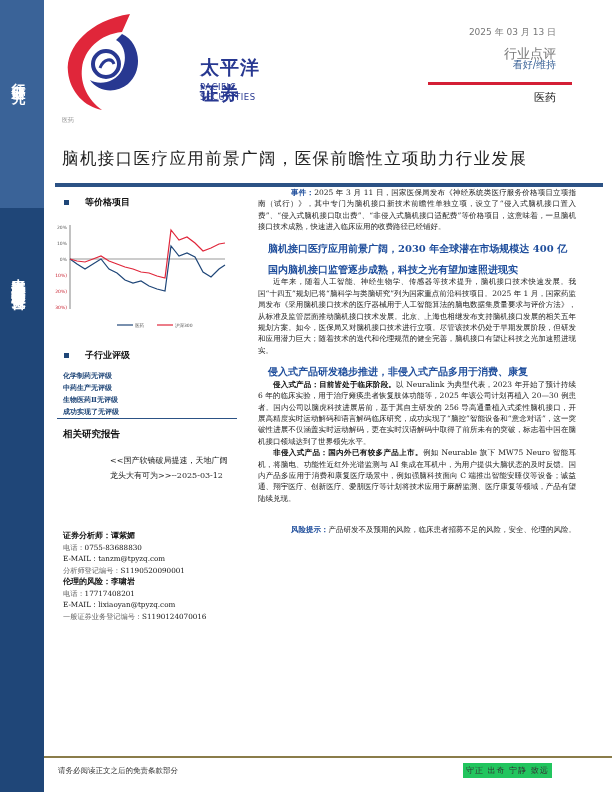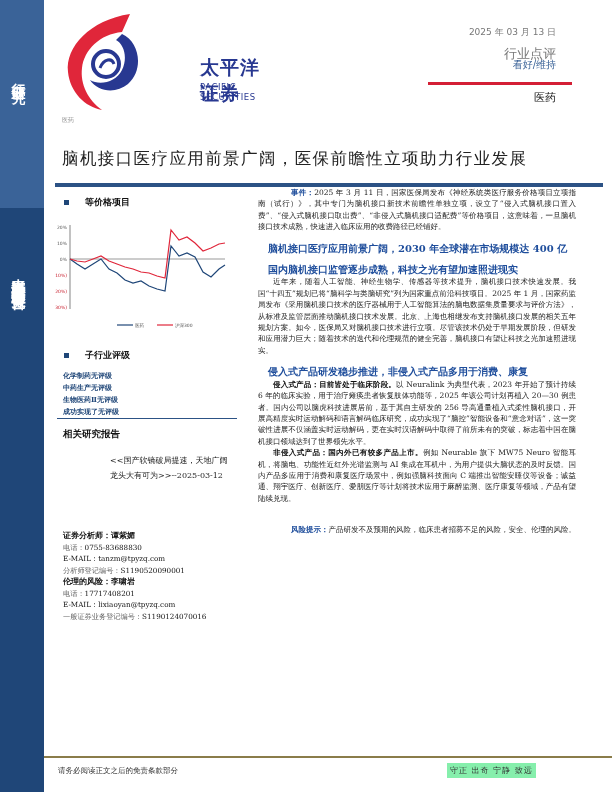--- a/index.html
+++ b/index.html
@@ -47,21 +47,21 @@
   .body-col { position: absolute; left: 258px; top: 187px; width: 318px; font-size: 7.5px; line-height: 11.4px; color: #222; text-align: justify; }
   .body-col p { margin: 0; }
   .body-col .indent { text-indent: 15px; }
   .body-col .subhead { font-weight: bold; color: #1f4e9c; font-size: 10px; margin-top: 10px; margin-bottom: 1px; padding-left: 10px; }
   .b-dark { font-weight: bold; color: #111; }
   .b-blue { font-weight: bold; color: #1f4e9c; margin-left: 18px; }
   .gap { height: 10px; }
 
   .footer-rule { position: absolute; left: 44px; top: 756px; width: 568px; height: 2px; background: #8a7c4a; }
   .footer-left { position: absolute; left: 58px; top: 766px; font-size: 7.5px; color: #333; }
-  .footer-right { position: absolute; left: 447px; top: 763px; padding: 2px 3px; background: #86efac; font-size: 8px; color: #333; letter-spacing: 1px; }
+  .footer-right { position: absolute; left: 463px; top: 763px; padding: 2px 3px; background: #22c55e; font-size: 8px; color: #333; letter-spacing: 1px; }
 </style>
 </head>
 <body>
 
 <div class="side-top"></div>
 <div class="side-bottom"></div>
 <div class="side-text side-text-1">行业研究</div>
 <div class="side-text side-text-2">太平洋证券股份有限公司证券研究报告</div>
 
 <div class="logo">

